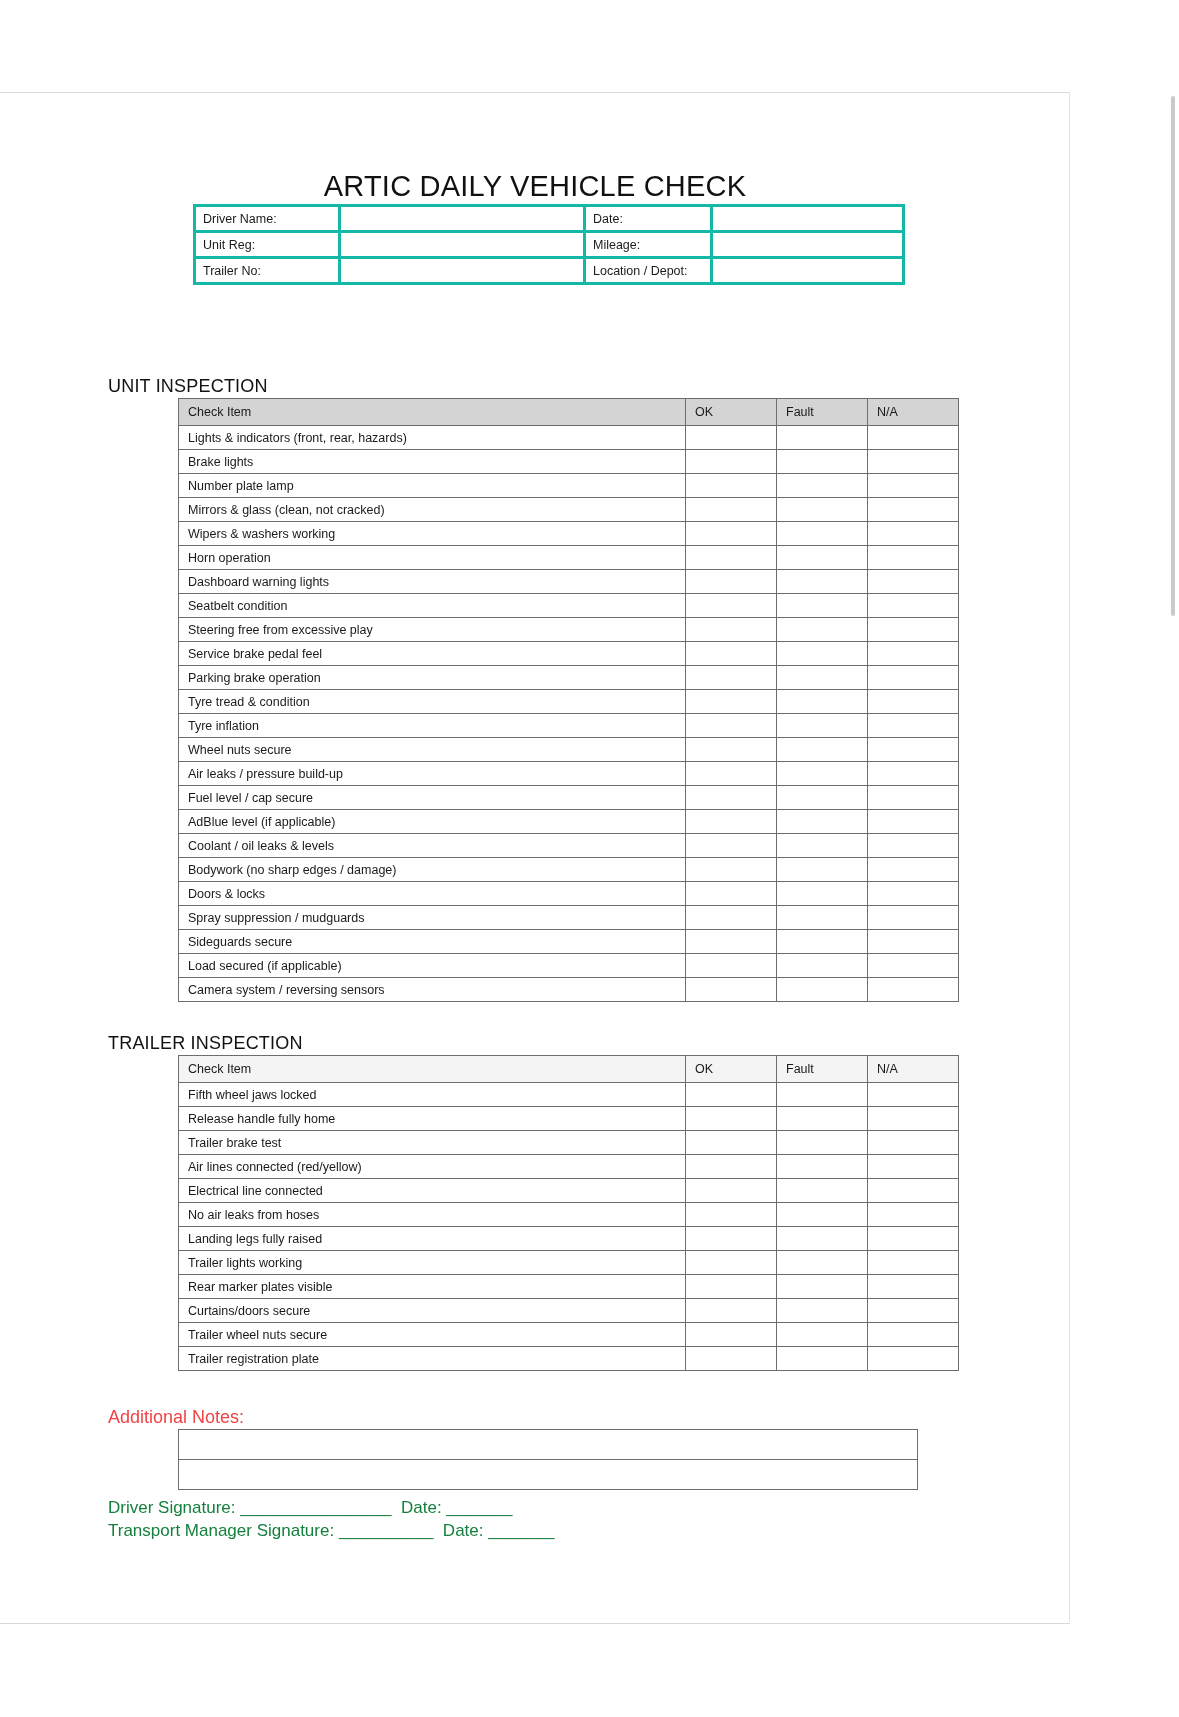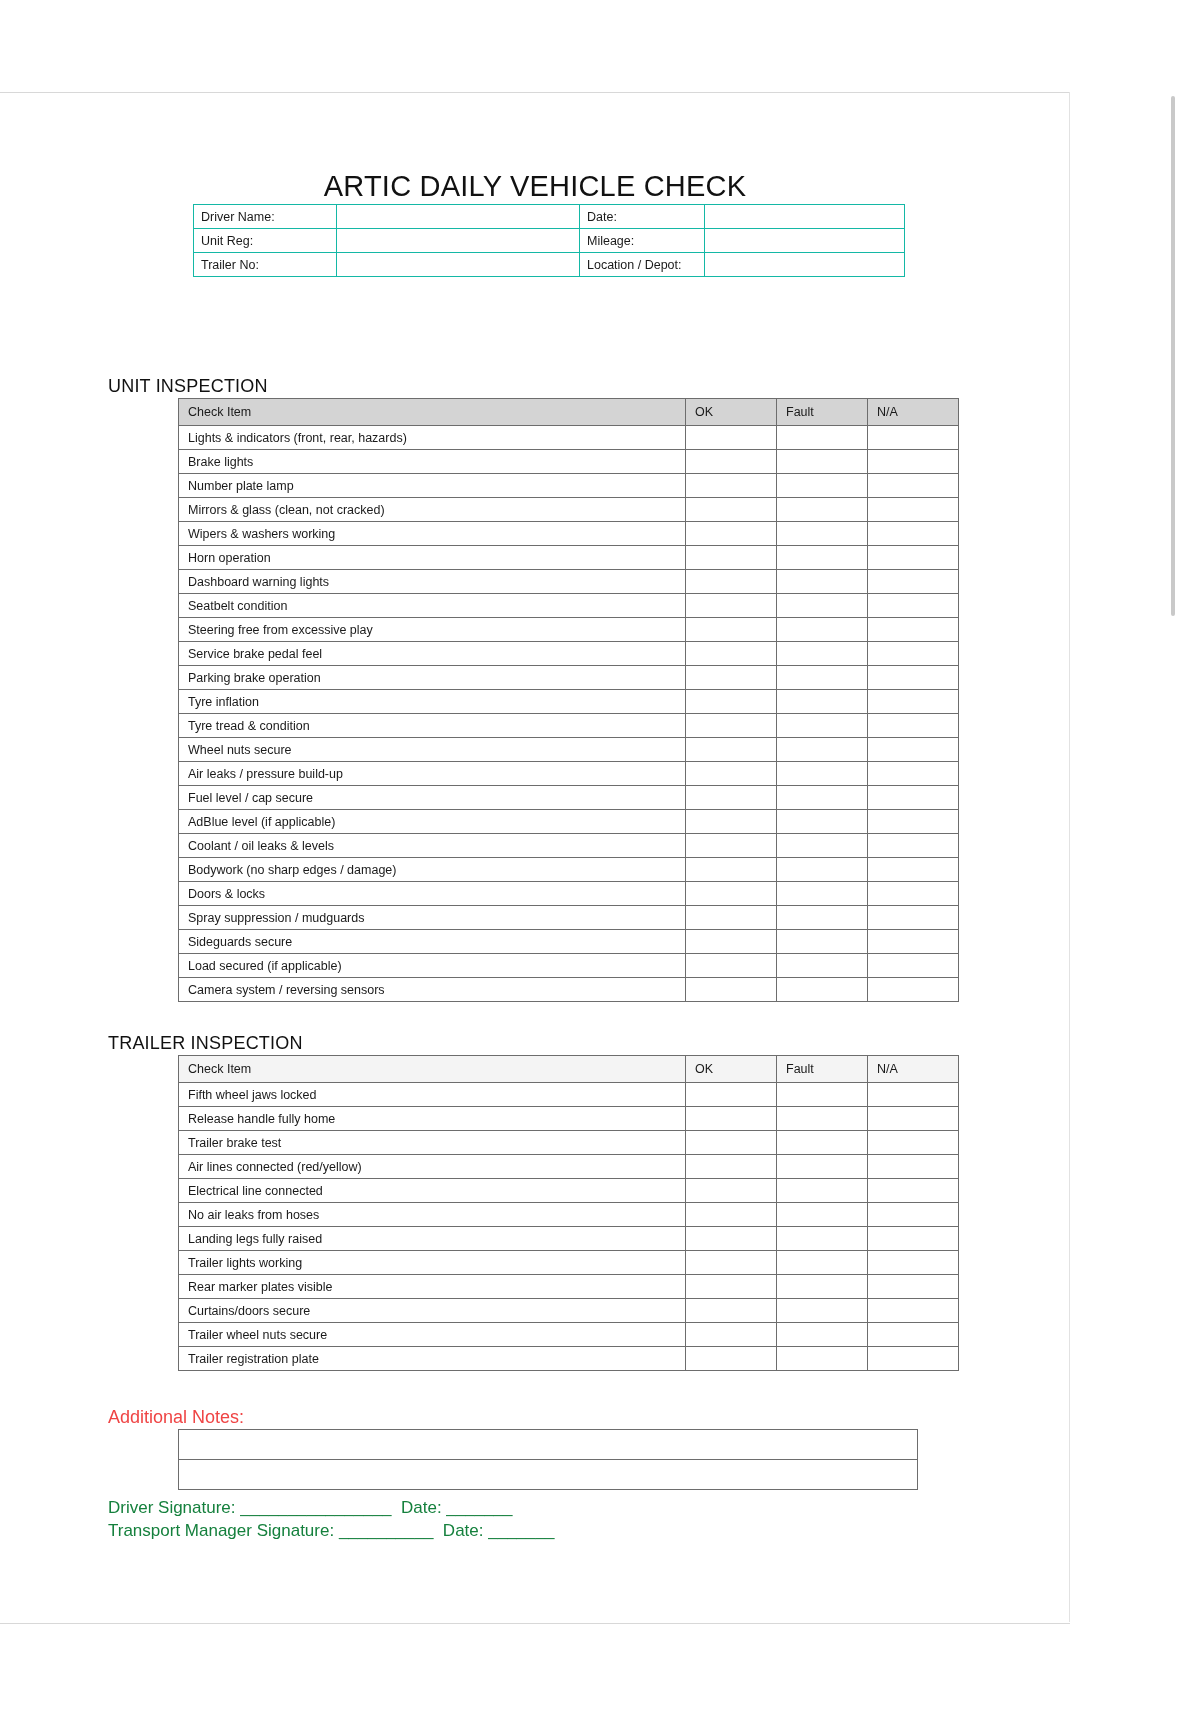--- a/index.html
+++ b/index.html
@@ -70,21 +70,21 @@
   
   .info-table {
     position: absolute;
     left: 193px;
     top: 112px;
     width: 712px;
     border-collapse: collapse;
     table-layout: fixed;
   }
   .info-table td {
-    border: 1px solid #14b8a6;
+    border: 3px solid #14b8a6;
     height: 23px;
     font-size: 12.5px;
     padding: 0 7px;
     color: #1a1a1a;
     background: #fff;
   }
   .info-label { width: 128px; }
   .info-value { width: 228px; }
   .info-label2 { width: 110px; }
 
@@ -271,27 +271,27 @@
           <td class="col-fault"></td>
           <td class="col-na"></td>
         </tr>
         <tr>
           <td class="col-item">Parking brake operation</td>
           <td class="col-ok"></td>
           <td class="col-fault"></td>
           <td class="col-na"></td>
         </tr>
         <tr>
+          <td class="col-item">Tyre tread &amp; condition</td>
+          <td class="col-ok"></td>
+          <td class="col-fault"></td>
+          <td class="col-na"></td>
+        </tr>
+        <tr>
           <td class="col-item">Tyre inflation</td>
-          <td class="col-ok"></td>
-          <td class="col-fault"></td>
-          <td class="col-na"></td>
-        </tr>
-        <tr>
-          <td class="col-item">Tyre tread &amp; condition</td>
           <td class="col-ok"></td>
           <td class="col-fault"></td>
           <td class="col-na"></td>
         </tr>
         <tr>
           <td class="col-item">Wheel nuts secure</td>
           <td class="col-ok"></td>
           <td class="col-fault"></td>
           <td class="col-na"></td>
         </tr>

